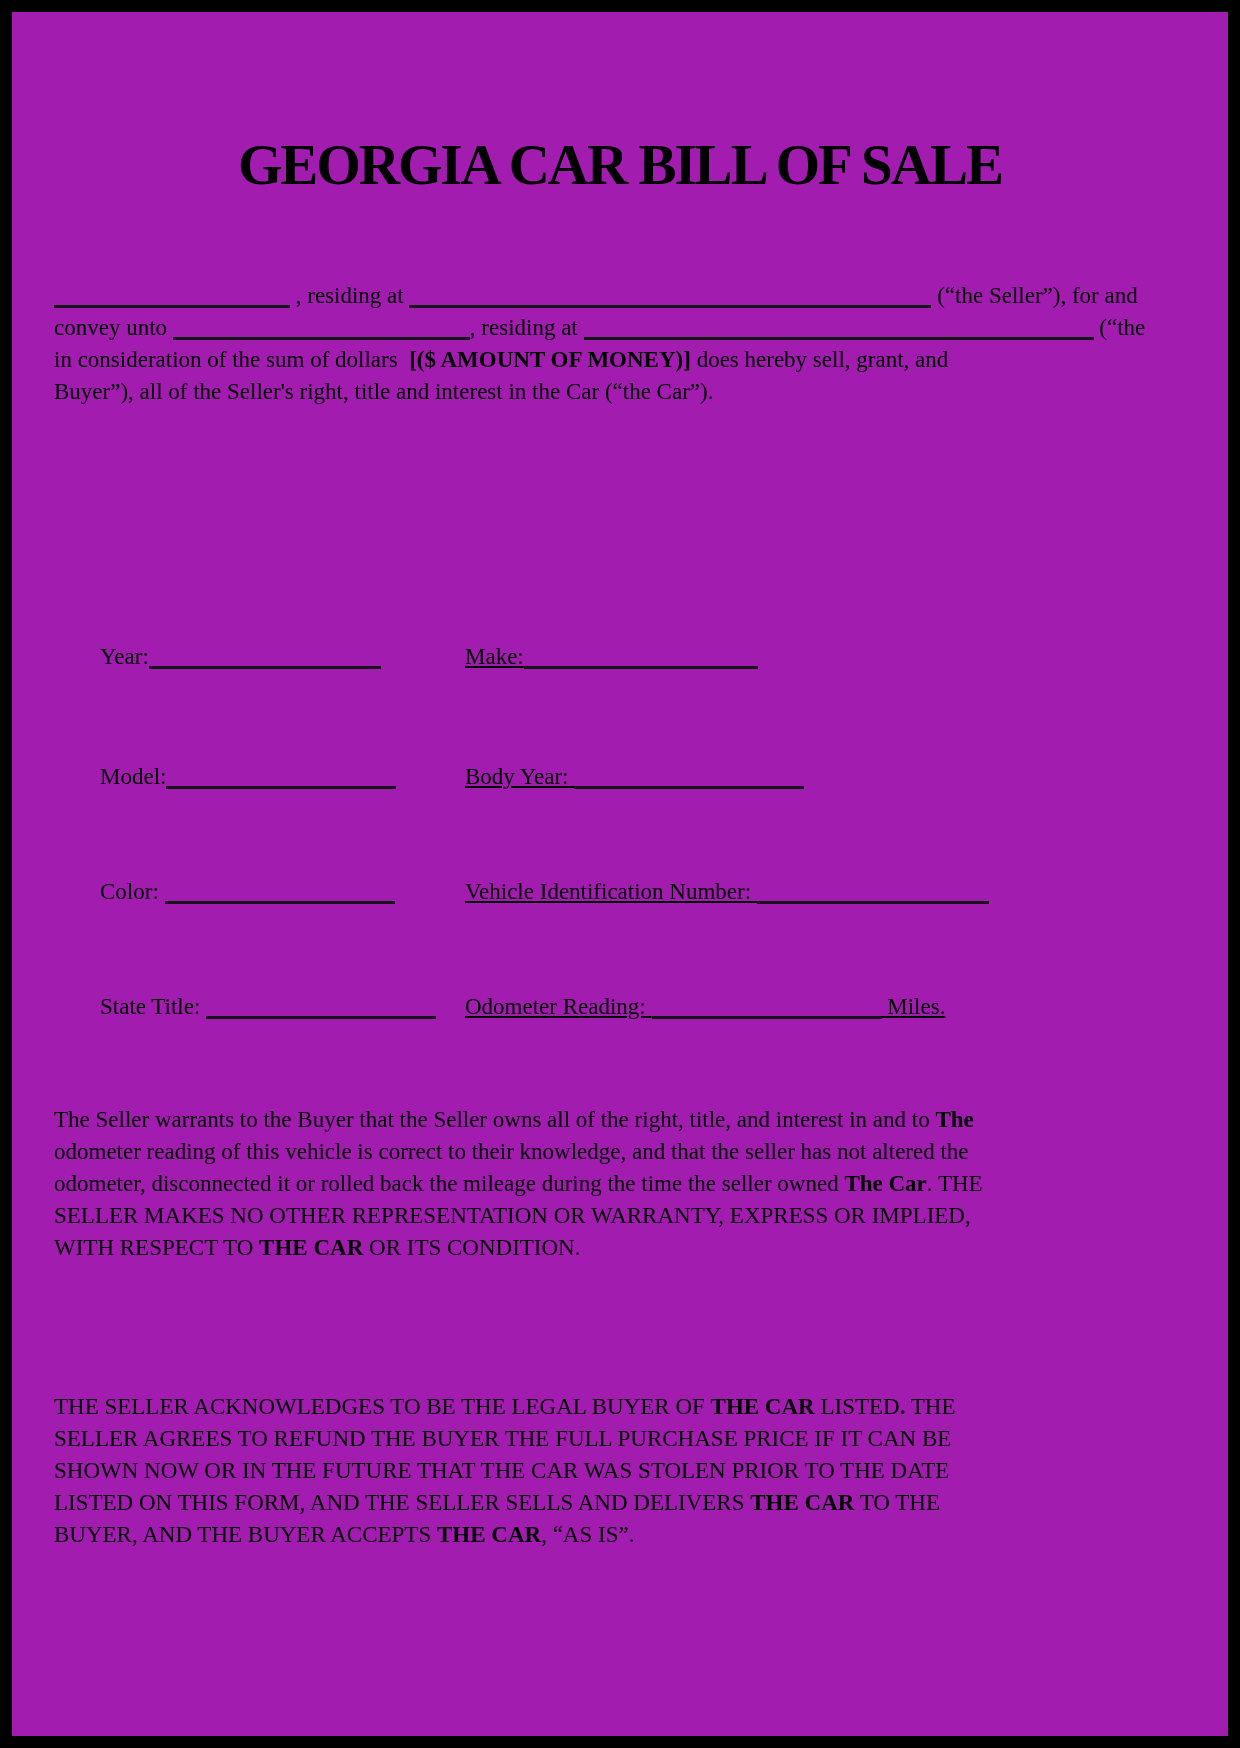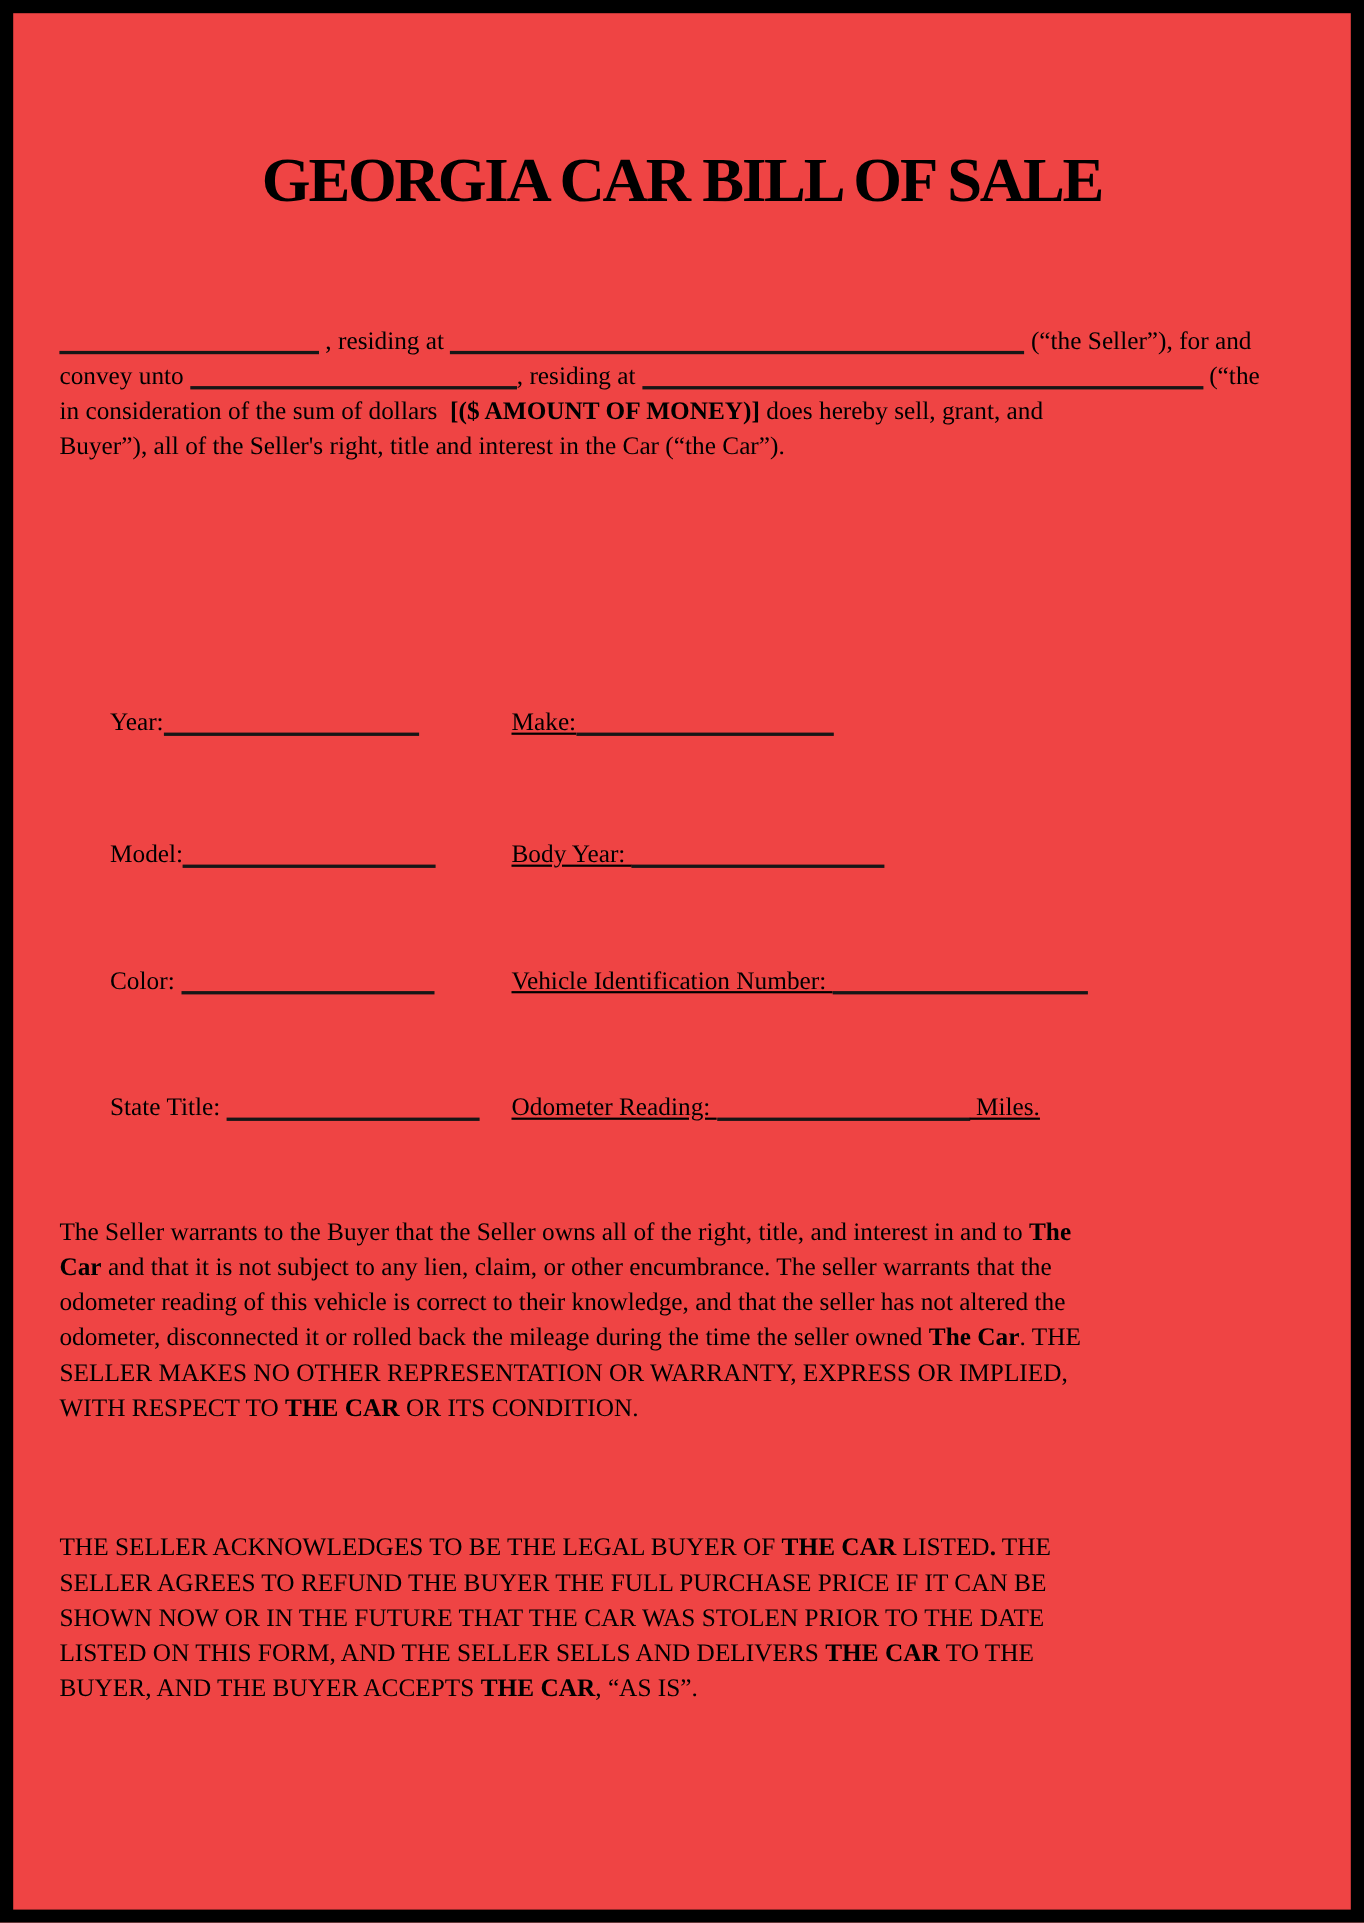--- a/index.html
+++ b/index.html
@@ -1,17 +1,17 @@
 <!DOCTYPE html>
 <html><head>
 <meta charset="utf-8">
 <style>
   html,body{margin:0;padding:0;background:#ffffff;}
   .page{
-    position:relative;width:1240px;height:1748px;background:#ef4444;
+    position:relative;width:1240px;height:1748px;background:#a21caf;
     border:12px solid #000;box-sizing:border-box;overflow:hidden;
     font-family:"Liberation Serif", "DejaVu Serif", serif;color:#000;
   }
   .title{
     position:absolute;top:120px;left:0;right:0;margin:0;
     text-align:center;font-size:57px;letter-spacing:-2px;font-weight:700;
     white-space:nowrap;
   }
   .block{
     position:absolute;left:42px;right:20px;
@@ -27,21 +27,21 @@
   .cell1{position:absolute;left:0;top:0;white-space:nowrap;}
   .cell2{position:absolute;left:365px;top:0;white-space:nowrap;text-decoration:underline;}
 </style>
 </head>
 <body>
 
 <div class="page">
 
   <h1 class="title">GEORGIA CAR BILL OF SALE</h1>
 
-  <div class="block" style="top:282px">
+  <div class="block" style="top:268px">
     <div class="line">
       <span class="blank" style="width:236px"></span><span> , residing at </span><span class="blank" style="width:522px"></span><span> (“the Seller”), for and</span>
     </div>
     <div class="line">
       <span>convey unto </span><span class="blank" style="width:297px"></span><span>, residing at </span><span class="blank" style="width:510px"></span><span> (“the</span>
     </div>
     <div class="line">
       <span>in consideration of the sum of dollars &nbsp;</span><b>[($ AMOUNT OF MONEY)]</b><span> does hereby sell, grant, and</span>
     </div>
     <div class="line">
@@ -68,23 +68,20 @@
   <div class="form-row" style="top:979px">
     <span class="cell1"><span>State Title: </span><span class="blank" style="width:230px"></span></span>
     <span class="cell2"><span>Odometer Reading: </span><span class="blank" style="width:230px"></span><span> Miles.</span></span>
   </div>
 
   <div class="block" style="top:1092px">
     <div class="line">
       <span>The Seller warrants to the Buyer that the Seller owns all of the right, title, and interest in and to </span><b>The</b>
     </div>
     <div class="line">
-      <b>Car</b><span> and that it is not subject to any lien, claim, or other encumbrance. The seller warrants that the</span>
-    </div>
-    <div class="line">
       <span>odometer reading of this vehicle is correct to their knowledge, and that the seller has not altered the</span>
     </div>
     <div class="line">
       <span>odometer, disconnected it or rolled back the mileage during the time the seller owned </span><b>The Car</b><span>. THE</span>
     </div>
     <div class="line">
       <span>SELLER MAKES NO OTHER REPRESENTATION OR WARRANTY, EXPRESS OR IMPLIED,</span>
     </div>
     <div class="line">
       <span>WITH RESPECT TO </span><b>THE CAR</b><span> OR ITS CONDITION.</span>

